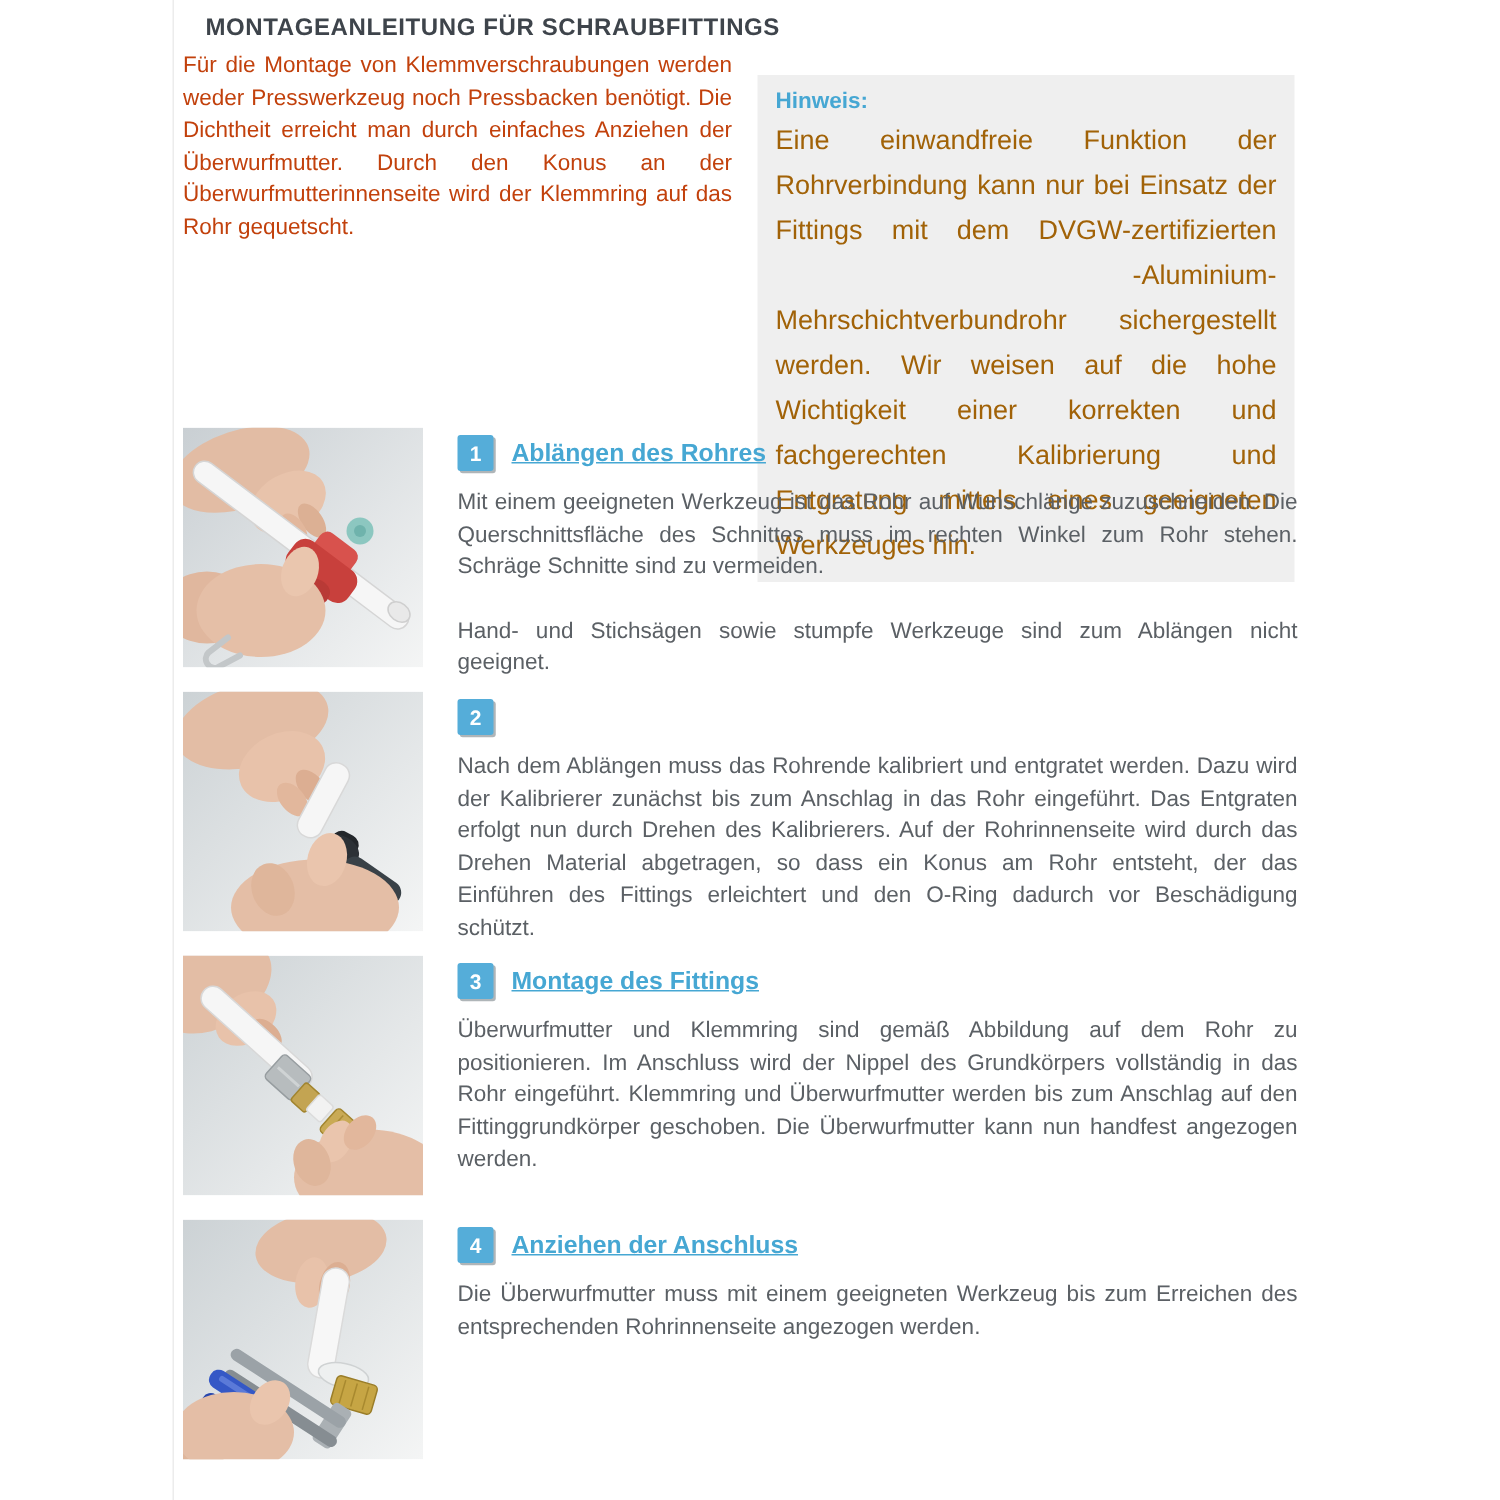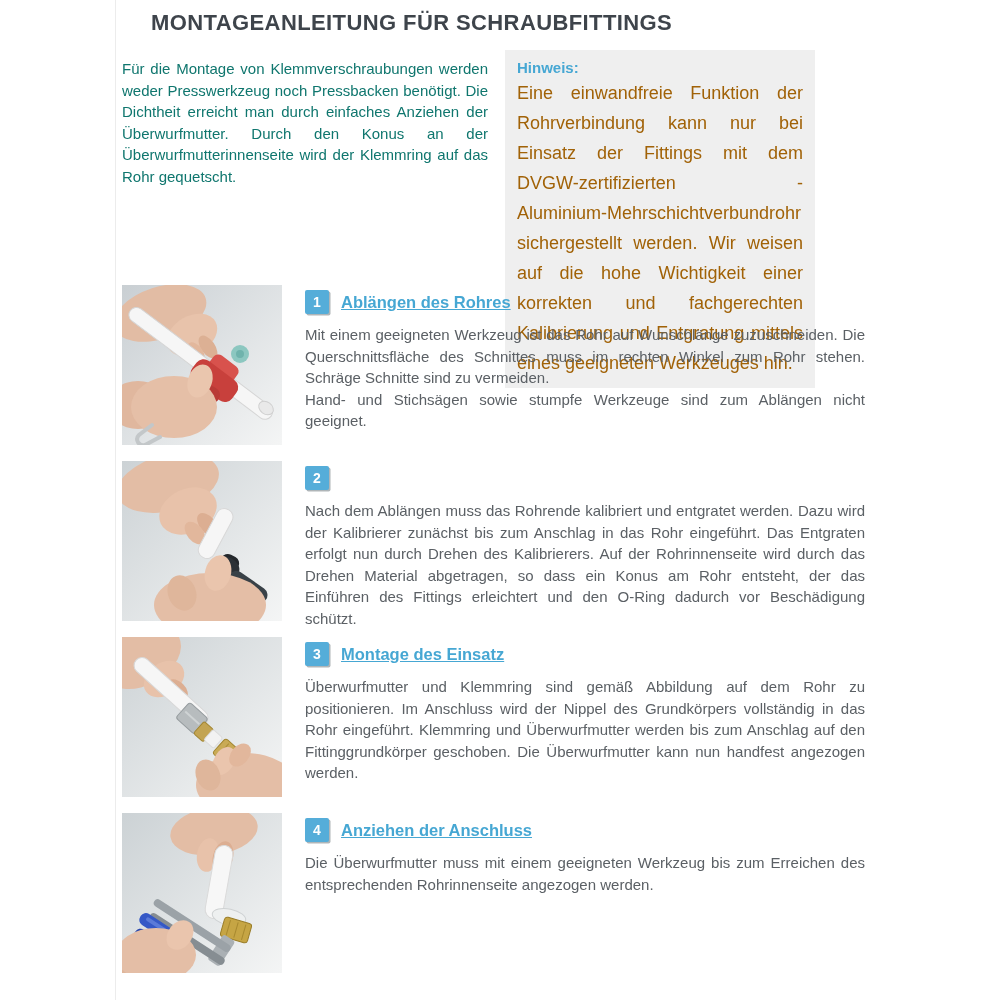--- a/index.html
+++ b/index.html
@@ -6,29 +6,29 @@
   html,body { background:#ffffff; }
   body {
     width:1000px; height:1000px; position:relative; overflow:hidden;
     font-family:"Liberation Sans", sans-serif;
     -webkit-font-smoothing:antialiased;
   }
   .page { position:absolute; inset:0; background:#ffffff; }
   .edge-line { position:absolute; left:115px; top:0; bottom:0; width:1px; background:#ececec; }
 
   .doc-title {
-    position:absolute; left:151px; top:10px;
-    font-size:22px; font-weight:bold; color:#3e444b; letter-spacing:.4px;
+    position:absolute; left:137px; top:10px;
+    font-size:16px; font-weight:bold; color:#3e444b; letter-spacing:.4px;
   }
   .intro {
-    position:absolute; left:122px; top:58px; width:366px;
-    font-size:15px; line-height:21.5px; color:#0f766e; text-align:justify;
+    position:absolute; left:122px; top:33px; width:366px;
+    font-size:15px; line-height:21.5px; color:#c2410c; text-align:justify;
   }
   .note-box {
-    position:absolute; left:505px; top:50px; width:310px; min-height:145px;
+    position:absolute; left:505px; top:50px; width:358px; min-height:145px;
     background:#efefef; padding:9px 12px 10px 12px;
   }
   .note-label { font-size:15px; font-weight:bold; color:#46a7d3; margin-bottom:2px; }
   .note-body  { font-size:18px; line-height:30px; color:#a16207; text-align:justify; }
 
   .step-row { position:absolute; left:122px; width:756px; }
   .step-row.s1 { top:285px; }
   .step-row.s2 { top:461px; }
   .step-row.s3 { top:637px; }
   .step-row.s4 { top:813px; }
@@ -42,21 +42,21 @@
   .step-text { position:absolute; left:183px; top:5px; width:560px; }
   .step-head { display:flex; align-items:center; gap:12px; margin-bottom:10px; }
   .step-badge {
     width:24px; height:24px; background:#55add9; color:#ffffff;
     font-size:14px; font-weight:bold; display:flex; align-items:center; justify-content:center;
     border-radius:2px; box-shadow:1.5px 1.5px 0 rgba(110,120,126,.55);
     flex:0 0 auto;
   }
   .step-title { font-size:16.5px; font-weight:bold; color:#46a7d3;text-decoration:underline; }
   .step-text p { font-size:15px; line-height:21.5px; color:#5b6065; text-align:justify; }
-  .step-text p.second { }
+  .step-text p.second { margin-top:21px; }
   .step-text p:empty { display:none; }
 </style>
 </head>
 <body>
 
 <div class="page">
   <div class="edge-line"></div>
 
   <h1 class="doc-title">MONTAGEANLEITUNG FÜR SCHRAUBFITTINGS</h1>
 
@@ -178,21 +178,21 @@
         </g>
         <ellipse cx="124" cy="148" rx="50" ry="32" fill="#e4bea6"></ellipse>
         <ellipse cx="102" cy="124" rx="10" ry="15" fill="#eac5ad" transform="rotate(30 102 124)"></ellipse>
         <ellipse cx="118" cy="118" rx="9" ry="13" fill="#e2b79c" transform="rotate(40 118 118)"></ellipse>
         <ellipse cx="86" cy="138" rx="12" ry="16" fill="#dfb69b" transform="rotate(-20 86 138)"></ellipse>
       </svg>
     </div>
     <div class="step-text">
       <div class="step-head">
         <div class="step-badge">3</div>
-        <div class="step-title">Montage des Einsatz</div>
+        <div class="step-title">Montage des Fittings</div>
       </div>
       <p>Überwurfmutter und Klemmring sind gemäß Abbildung auf dem Rohr zu positionieren. Im Anschluss wird der Nippel des Grundkörpers vollständig in das Rohr eingeführt. Klemmring und Überwurfmutter werden bis zum Anschlag auf den Fittinggrundkörper geschoben. Die Überwurfmutter kann nun handfest angezogen werden.</p>
 
     </div>
   </div>
 
   <div class="step-row s4">
     <div class="step-photo">
       <svg width="160" height="160" viewBox="0 0 160 160" aria-hidden="true">
         <defs>

